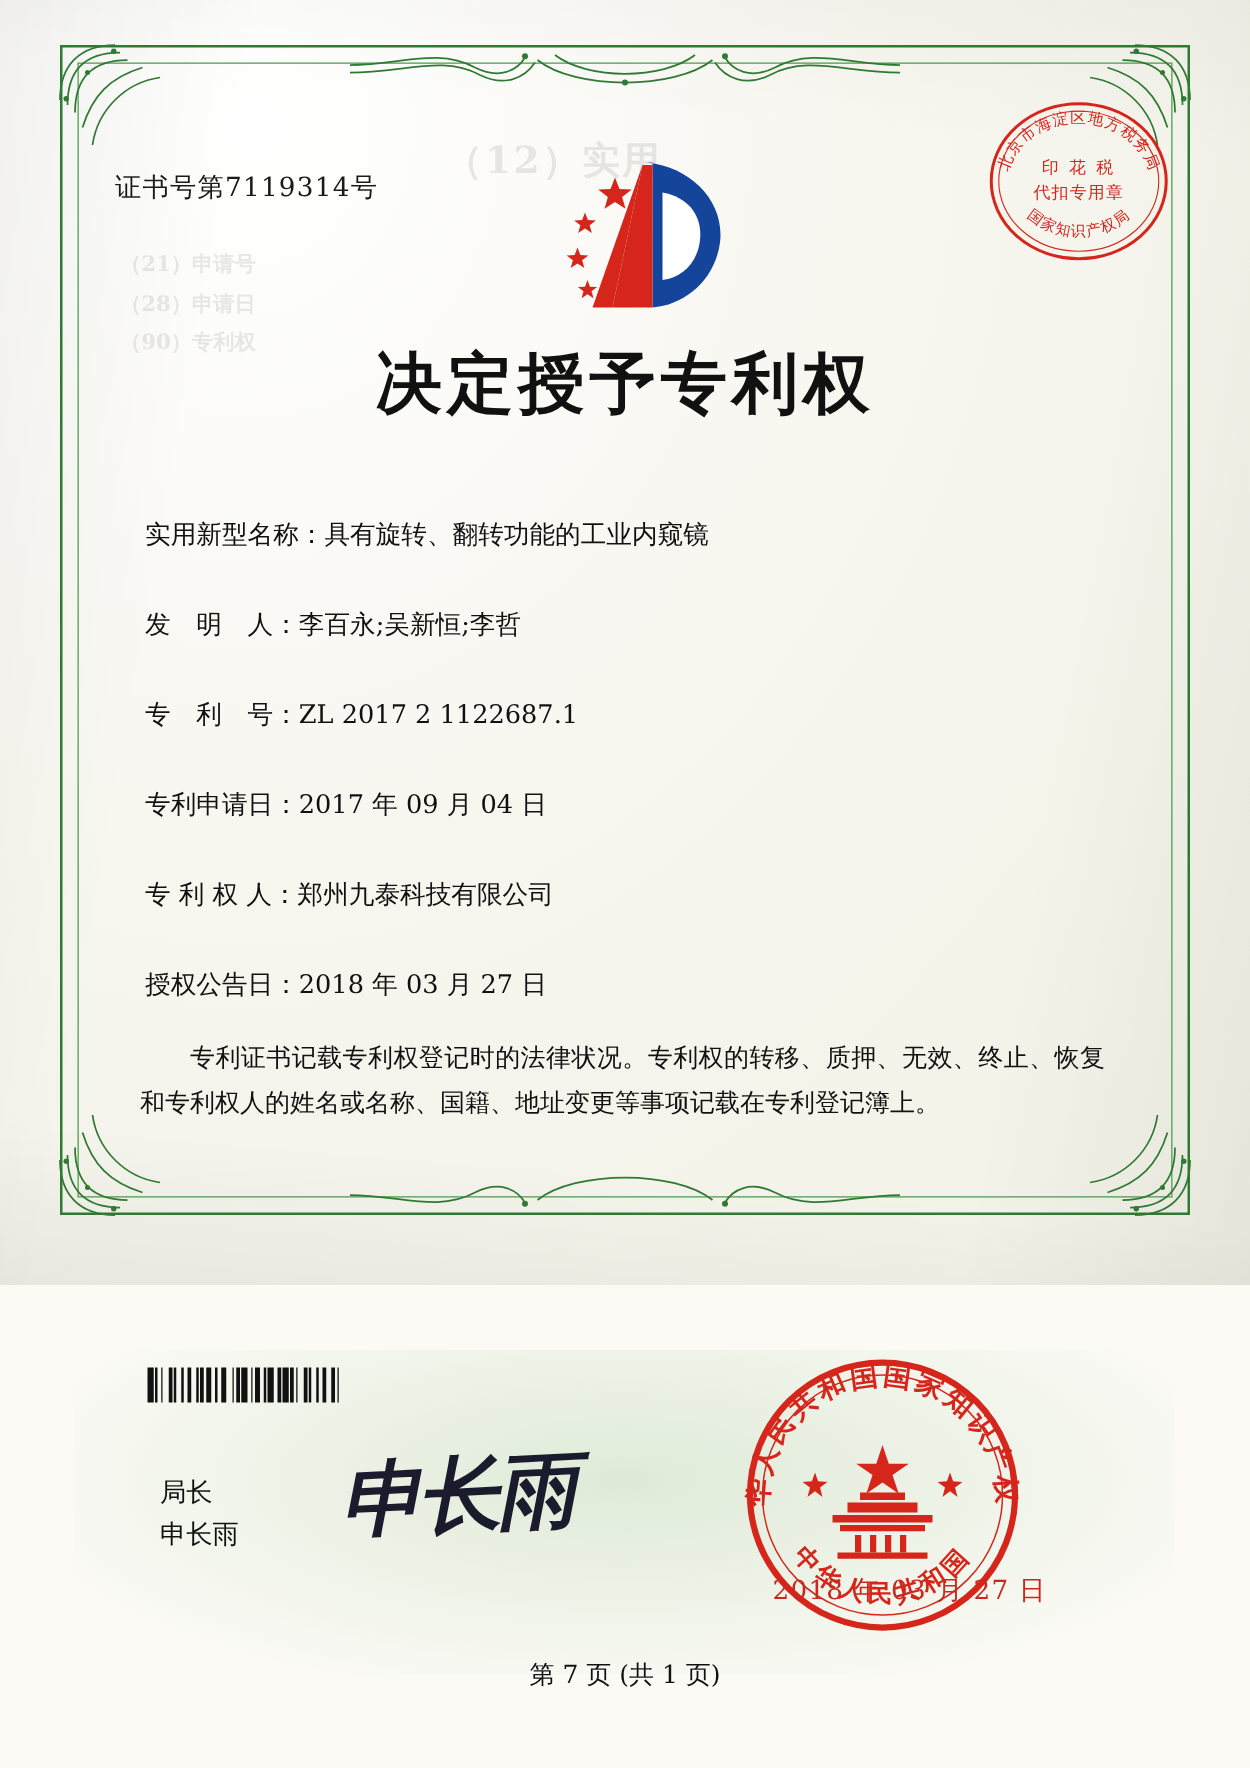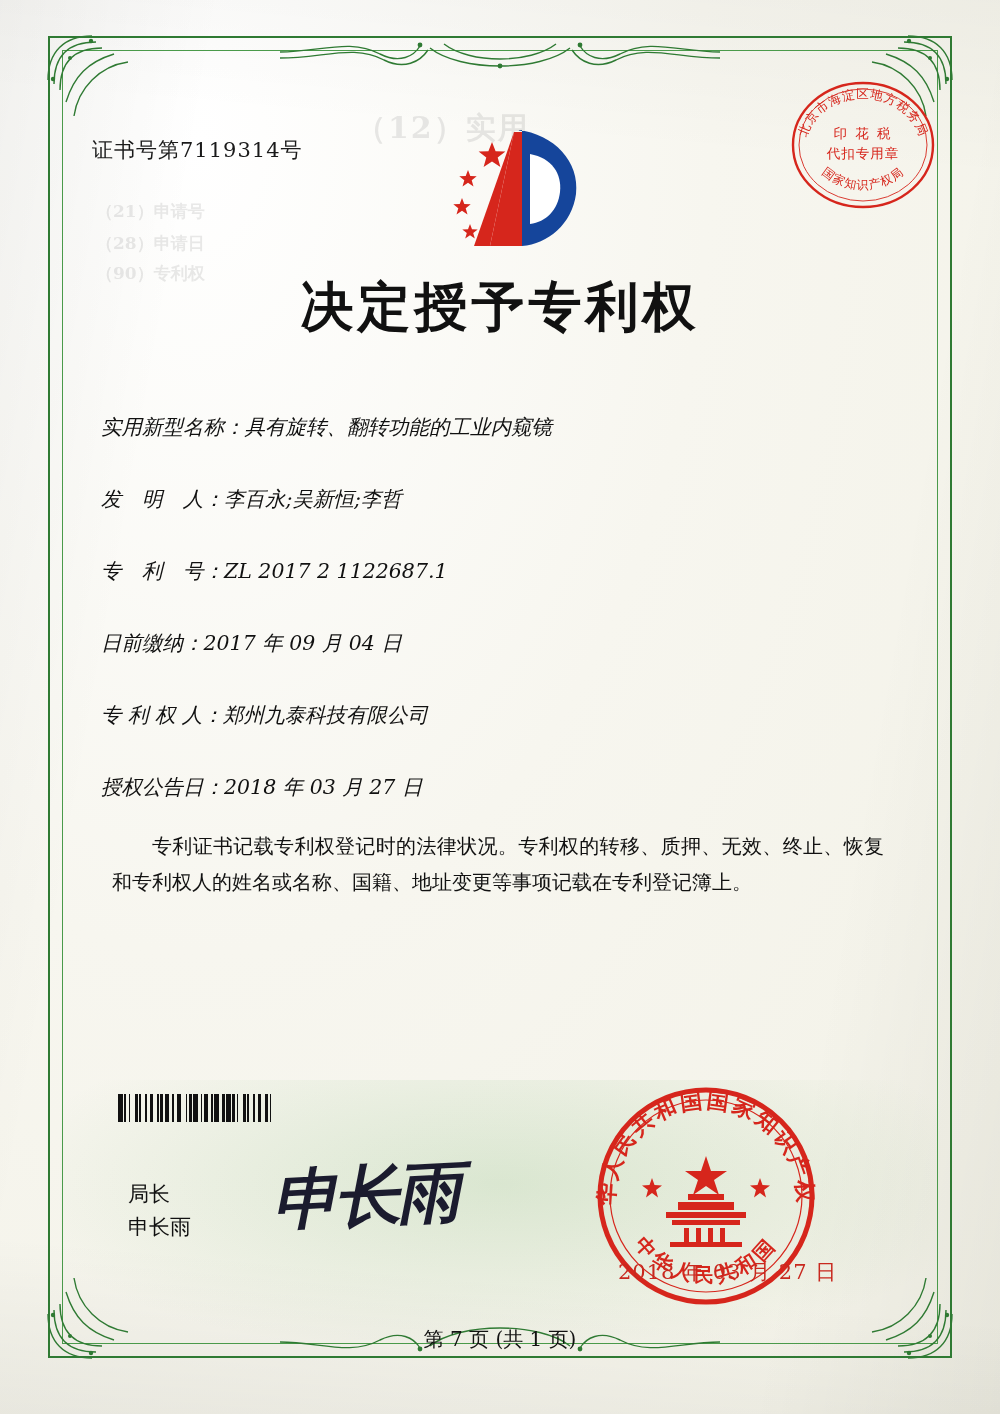--- a/index.html
+++ b/index.html
@@ -5,21 +5,21 @@
   * { box-sizing: border-box; }
   html, body { margin:0; padding:0; }
   body {
     width:1000px; height:1414px;
     font-family:"DejaVu Sans", sans-serif;
     background:#fbfaf5;
     overflow:hidden;
   }
   .page {
     position:relative;
-    width:1000px; height:1414px;
+    width:1000px; height:1028px;
     background:
       radial-gradient(ellipse at 20% 10%, #ffffff 0%, #f7f6ef 45%, #f2f1e6 100%);
   }
   
   .paper-shade {
     position:absolute; inset:0;
     background:
       linear-gradient(100deg, rgba(0,0,0,0.045) 0%, rgba(0,0,0,0) 18%, rgba(0,0,0,0) 80%, rgba(0,0,0,0.05) 100%),
       linear-gradient(185deg, rgba(0,0,0,0.03) 0%, rgba(0,0,0,0) 12%, rgba(0,0,0,0) 88%, rgba(0,0,0,0.05) 100%);
     pointer-events:none;
@@ -69,25 +69,24 @@
     text-align:center;
     font-family:"DejaVu Serif", serif;
     font-weight:bold;
     font-size:53px;
     letter-spacing:4px;
     color:#111;
   }
 
   
   .fields {
-    position:absolute; left:101px; top:412px; width:760px;
+    position:absolute; left:116px; top:412px; width:760px;
     font-family:"DejaVu Serif", serif;
     font-size:20.5px;
     color:#111;
-    font-style:italic;
   }
   .field-row { height:72px; line-height:30px; white-space:nowrap; }
   .flabel { letter-spacing:0px; }
   .fvalue { }
 
   
   .body-text {
     position:absolute; left:112px; top:828px; width:772px;
     font-family:"DejaVu Serif", serif;
     font-size:20px;
@@ -301,21 +300,21 @@
     <div class="field-row">
       <span class="flabel">实用新型名称：</span><span class="fvalue">具有旋转、翻转功能的工业内窥镜</span>
     </div>
     <div class="field-row">
       <span class="flabel">发　明　人：</span><span class="fvalue">李百永;吴新恒;李哲</span>
     </div>
     <div class="field-row">
       <span class="flabel">专　利　号：</span><span class="fvalue">ZL 2017 2 1122687.1</span>
     </div>
     <div class="field-row">
-      <span class="flabel">日前缴纳：</span><span class="fvalue">2017 年 09 月 04 日</span>
+      <span class="flabel">专利申请日：</span><span class="fvalue">2017 年 09 月 04 日</span>
     </div>
     <div class="field-row">
       <span class="flabel">专 利 权 人：</span><span class="fvalue">郑州九泰科技有限公司</span>
     </div>
     <div class="field-row">
       <span class="flabel">授权公告日：</span><span class="fvalue">2018 年 03 月 27 日</span>
     </div>
   </div>
 
   <div class="body-text">

